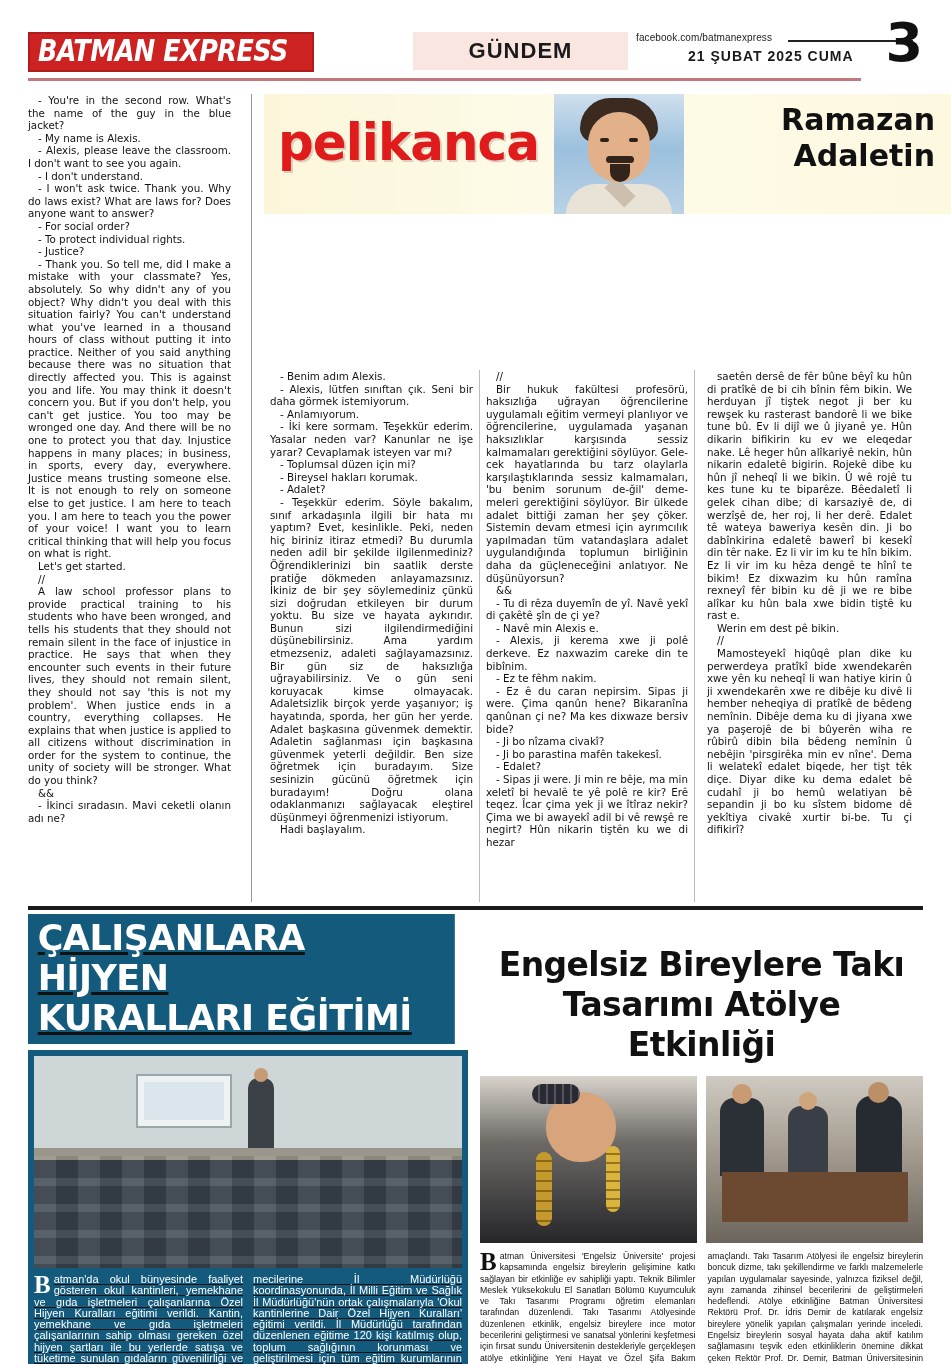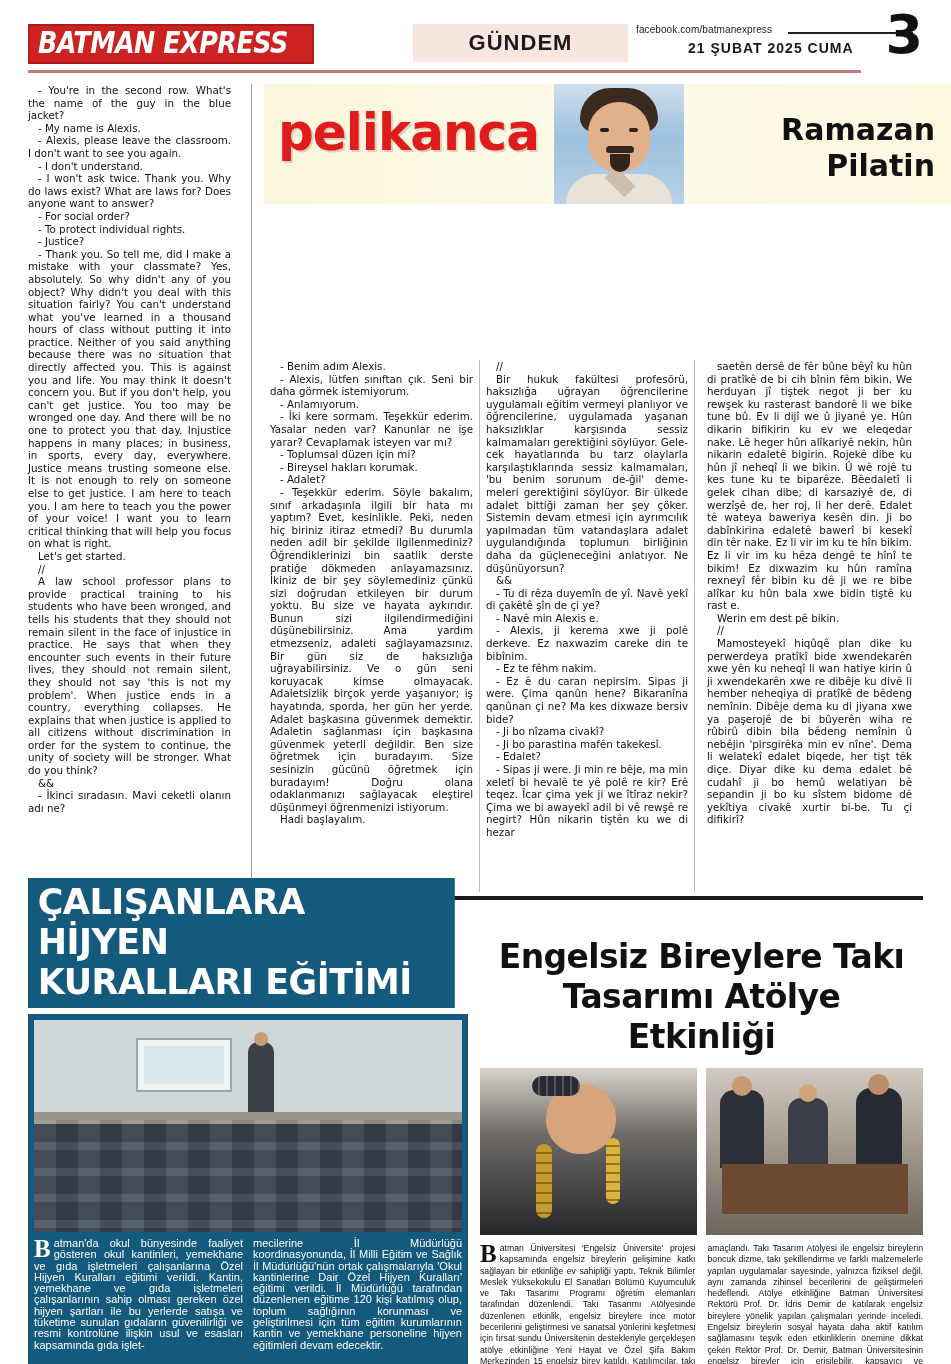--- a/index.html
+++ b/index.html
@@ -7,21 +7,21 @@
   body {
     width:951px; height:1364px;
     background:#ffffff;
     font-family:"Liberation Sans", sans-serif;
     color:#111;
     overflow:hidden;
   }
   .page { position:relative; width:951px; height:1364px; padding:0; }
 
   
-  .masthead { position:relative; height:78px; margin:0 28px; }
+  .masthead { position:relative; height:78px; margin:8px 28px; }
   .logo-box {
     position:absolute; left:0; top:24px;
     background:#cc2222; border:2px solid #b01b1b;
     padding:2px 8px 4px 8px;
   }
   .logo-text {
     font-family:"DejaVu Sans", sans-serif;
     font-weight:bold; font-style:italic;
     font-size:30px; letter-spacing:-0.5px;
     color:#ffffff; line-height:1;
@@ -104,21 +104,21 @@
     background:#e2b189; border-radius:31px 31px 30px 30px; }
   .ph-eye-l { position:absolute; left:46px; top:44px; width:9px; height:4px; background:#2e2018; border-radius:3px;}
   .ph-eye-r { position:absolute; left:75px; top:44px; width:9px; height:4px; background:#2e2018; border-radius:3px;}
   .ph-mous { position:absolute; left:52px; top:62px; width:28px; height:7px; background:#33241b; border-radius:4px;}
   .ph-beard { position:absolute; left:56px; top:70px; width:20px; height:18px; background:#33241b; border-radius:0 0 10px 10px;}
   .ph-shirt { position:absolute; left:12px; top:90px; width:106px; height:30px;
     background:#e9e2d6; border-radius:30px 30px 0 0;}
   .ph-collar{ position:absolute; left:52px; top:90px; width:28px; height:16px;
     background:#cdbfae; transform:rotate(45deg);}
   .banner-author {
-    position:absolute; right:16px; top:28px; width:230px;
+    position:absolute; right:16px; top:8px; width:230px;
     text-align:right;
     font-family:"DejaVu Sans", sans-serif;
     font-weight:bold; font-size:30px; line-height:36px; color:#111;
   }
 
   .headline-block {
     position:absolute; left:236px; top:128px; width:687px;
   }
   .hl {
     font-family:"DejaVu Sans", sans-serif;
@@ -136,21 +136,21 @@
   }
   .art-col {
     width:215px; padding:0 6px 0 6px;
   }
   .art-col + .art-col { border-left:1px solid #bbb; }
   .art-col:nth-child(3) { width:224px;padding-left:12px; }
   .bottom-rule { position:absolute; left:0; right:0; top:812px; height:4px; background:#1a1a1a; }
 
   
   .bl {
-    position:absolute; left:28px; top:878px; width:440px; height:430px;
+    position:absolute; left:28px; top:906px; width:440px; height:430px;text-decoration:underline;
   }
   .bl-head {
     background:#145a7d; color:#ffffff;
     font-family:"DejaVu Sans", sans-serif;
     font-weight:bold; font-size:36px; line-height:40px;
     padding:4px 10px 6px 10px;
     letter-spacing:-0.5px;
     transform:scaleX(0.97); transform-origin:left top;
   }
   .bl-body {
@@ -255,21 +255,21 @@
           <div class="ph-collar"></div>
         <div class="ph-hair"></div>
           <div class="ph-face"></div>
         <div class="ph-eye-l"></div>
           <div class="ph-eye-r"></div>
         <div class="ph-mous"></div>
           <div class="ph-beard"></div>
       </div>
       <div class="banner-author">
         <div>Ramazan</div>
-        <div>Pilatin</div>
+        <div>Adaletin</div>
       </div>
     </div>
 
 
     <div class="art-cols">
       <div class="art-col">
         <div class="col-text" id="art-col-0"><p>- Benim adım Alexis.</p><p>- Alexis, lütfen sınıftan çık. Seni bir daha görmek istemiyorum.</p><p>- Anlamıyorum.</p><p>- İki kere sormam. Teşekkür ederim. Yasalar neden var? Kanunlar ne işe yarar? Cevaplamak isteyen var mı?</p><p>- Toplumsal düzen için mi?</p><p>- Bireysel hakları korumak.</p><p>- Adalet?</p><p>- Teşekkür ederim. Söyle bakalım, sınıf arkadaşınla ilgili bir hata mı yaptım? Evet, kesinlikle. Peki, neden hiç biriniz itiraz etmedi? Bu durumla neden adil bir şekilde ilgilenmediniz? Öğrendiklerinizi bin saatlik derste pratiğe dökmeden anlayamazsınız. İkiniz de bir şey söylemediniz çünkü sizi doğrudan etkileyen bir durum yoktu. Bu size ve hayata aykırıdır. Bunun sizi ilgilendirmediğini düşünebilirsiniz. Ama yardım etmezseniz, adaleti sağlayamazsınız. Bir gün siz de haksızlığa uğrayabilirsiniz. Ve o gün seni koruyacak kimse olmayacak. Adaletsizlik birçok yerde yaşanıyor; iş hayatında, sporda, her gün her yerde. Adalet başkasına güvenmek demektir. Adaletin sağlanması için başkasına güvenmek yeterli değildir. Ben size öğretmek için buradayım. Size sesinizin gücünü öğretmek için buradayım! Doğru olana odaklanmanızı sağlayacak eleştirel düşünmeyi öğrenmenizi istiyorum.</p><p>Hadi başlayalım.</p></div>
       </div>
       <div class="art-col">
         <div class="col-text" id="art-col-1"><p>//</p><p>Bir hukuk fakültesi profesörü, haksızlığa uğrayan öğrencilerine uygulamalı eğitim vermeyi planlıyor ve öğrencilerine, uygulamada yaşanan haksızlıklar karşısında sessiz kalmamaları gerektiğini söylüyor. Gele-cek hayatlarında bu tarz olaylarla karşılaştıklarında sessiz kalmamaları, 'bu benim sorunum de-ğil' deme-meleri gerektiğini söylüyor. Bir ülkede adalet bittiği zaman her şey çöker. Sistemin devam etmesi için ayrımcılık yapılmadan tüm vatandaşlara adalet uygulandığında toplumun birliğinin daha da güçleneceğini anlatıyor. Ne düşünüyorsun?</p><p>&amp;&amp;</p><p>- Tu di rêza duyemîn de yî. Navê yekî di çakêtê şîn de çi ye?</p><p>- Navê min Alexis e.</p><p>- Alexis, ji kerema xwe ji polê derkeve. Ez naxwazim careke din te bibînim.</p><p>- Ez te fêhm nakim.</p><p>- Ez ê du caran nepirsim. Sipas ji were. Çima qanûn hene? Bikaranîna qanûnan çi ne? Ma kes dixwaze bersiv bide?</p><p>- Ji bo nîzama civakî?</p><p>- Ji bo parastina mafên takekesî.</p><p>- Edalet?</p><p>- Sipas ji were. Ji min re bêje, ma min xeletî bi hevalê te yê polê re kir? Erê teqez. Îcar çima yek ji we îtîraz nekir? Çima we bi awayekî adil bi vê rewşê re negirt? Hûn nikarin tiştên ku we di hezar</p></div>

